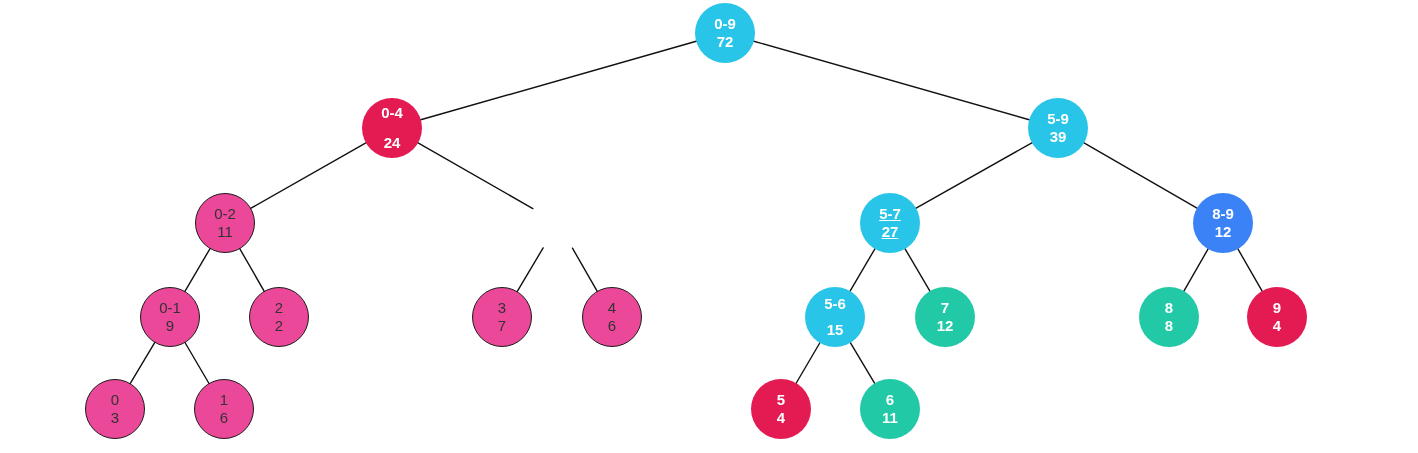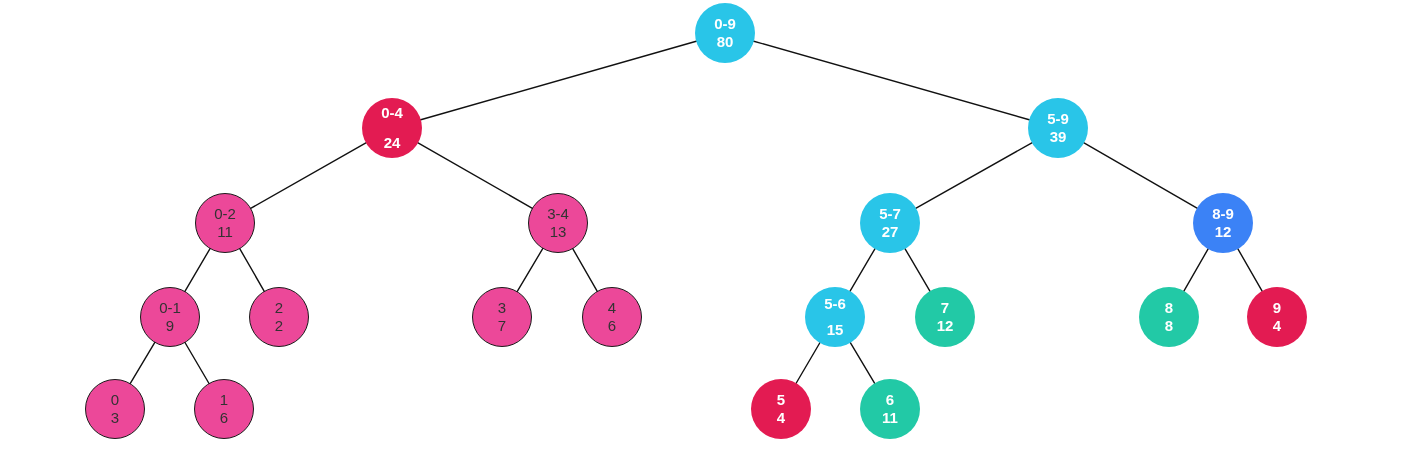--- a/index.html
+++ b/index.html
@@ -85,39 +85,35 @@
       <line x1="1208.554390643519" y1="248.1460607316523" x2="1183.445609356481" y2="291.8539392683477" stroke="#111111" stroke-width="1.4" stroke-linecap="round"></line>
       <line x1="1237.445609356481" y1="248.1460607316523" x2="1262.554390643519" y2="291.8539392683477" stroke="#111111" stroke-width="1.4" stroke-linecap="round"></line>
       <line x1="155.11942981147246" y1="341.8911355880825" x2="129.88057018852754" y2="384.1088644119175" stroke="#111111" stroke-width="1.4" stroke-linecap="round"></line>
       <line x1="184.67981649416248" y1="342.0100577307953" x2="209.32018350583752" y2="383.9899422692047" stroke="#111111" stroke-width="1.4" stroke-linecap="round"></line>
       <line x1="820.3201835058376" y1="342.0100577307953" x2="795.6798164941624" y2="383.9899422692047" stroke="#111111" stroke-width="1.4" stroke-linecap="round"></line>
       <line x1="849.8805701885276" y1="341.8911355880825" x2="875.1194298114724" y2="384.1088644119175" stroke="#111111" stroke-width="1.4" stroke-linecap="round"></line>
     </svg>
   <div id="node-layer">
       <div class="tree-node filled" style="left: 695px; top: 3px; width: 60px; height: 60px; background: rgb(41, 197, 232);">
         <span class="node-range">0-9</span>
-        <span class="node-value">80</span>
+        <span class="node-value">72</span>
       </div>
       <div class="tree-node filled" style="left: 362px; top: 98px; width: 60px; height: 60px; background: rgb(227, 27, 82); gap: 12px;">
         <span class="node-range">0-4</span>
         <span class="node-value">24</span>
       </div>
       <div class="tree-node filled" style="left: 1028px; top: 98px; width: 60px; height: 60px; background: rgb(41, 197, 232);">
         <span class="node-range">5-9</span>
         <span class="node-value">39</span>
       </div>
       <div class="tree-node plain" style="left: 195px; top: 193px; width: 60px; height: 60px;">
         <span class="node-range">0-2</span>
         <span class="node-value">11</span>
       </div>
-      <div class="tree-node plain" style="left: 528px; top: 193px; width: 60px; height: 60px;">
-        <span class="node-range">3-4</span>
-        <span class="node-value">13</span>
-      </div>
-      <div class="tree-node filled" style="left: 860px; top: 193px; width: 60px; height: 60px; background: rgb(41, 197, 232);">
+      <div class="tree-node filled" style="left: 860px; top: 193px; width: 60px; height: 60px; background: rgb(41, 197, 232); text-decoration: underline;">
         <span class="node-range">5-7</span>
         <span class="node-value">27</span>
       </div>
       <div class="tree-node filled" style="left: 1193px; top: 193px; width: 60px; height: 60px; background: #3b82f6;">
         <span class="node-range">8-9</span>
         <span class="node-value">12</span>
       </div>
       <div class="tree-node plain" style="left: 140px; top: 287px; width: 60px; height: 60px; align-items: center;">
         <span class="node-range">0-1</span>
         <span class="node-value">9</span>

